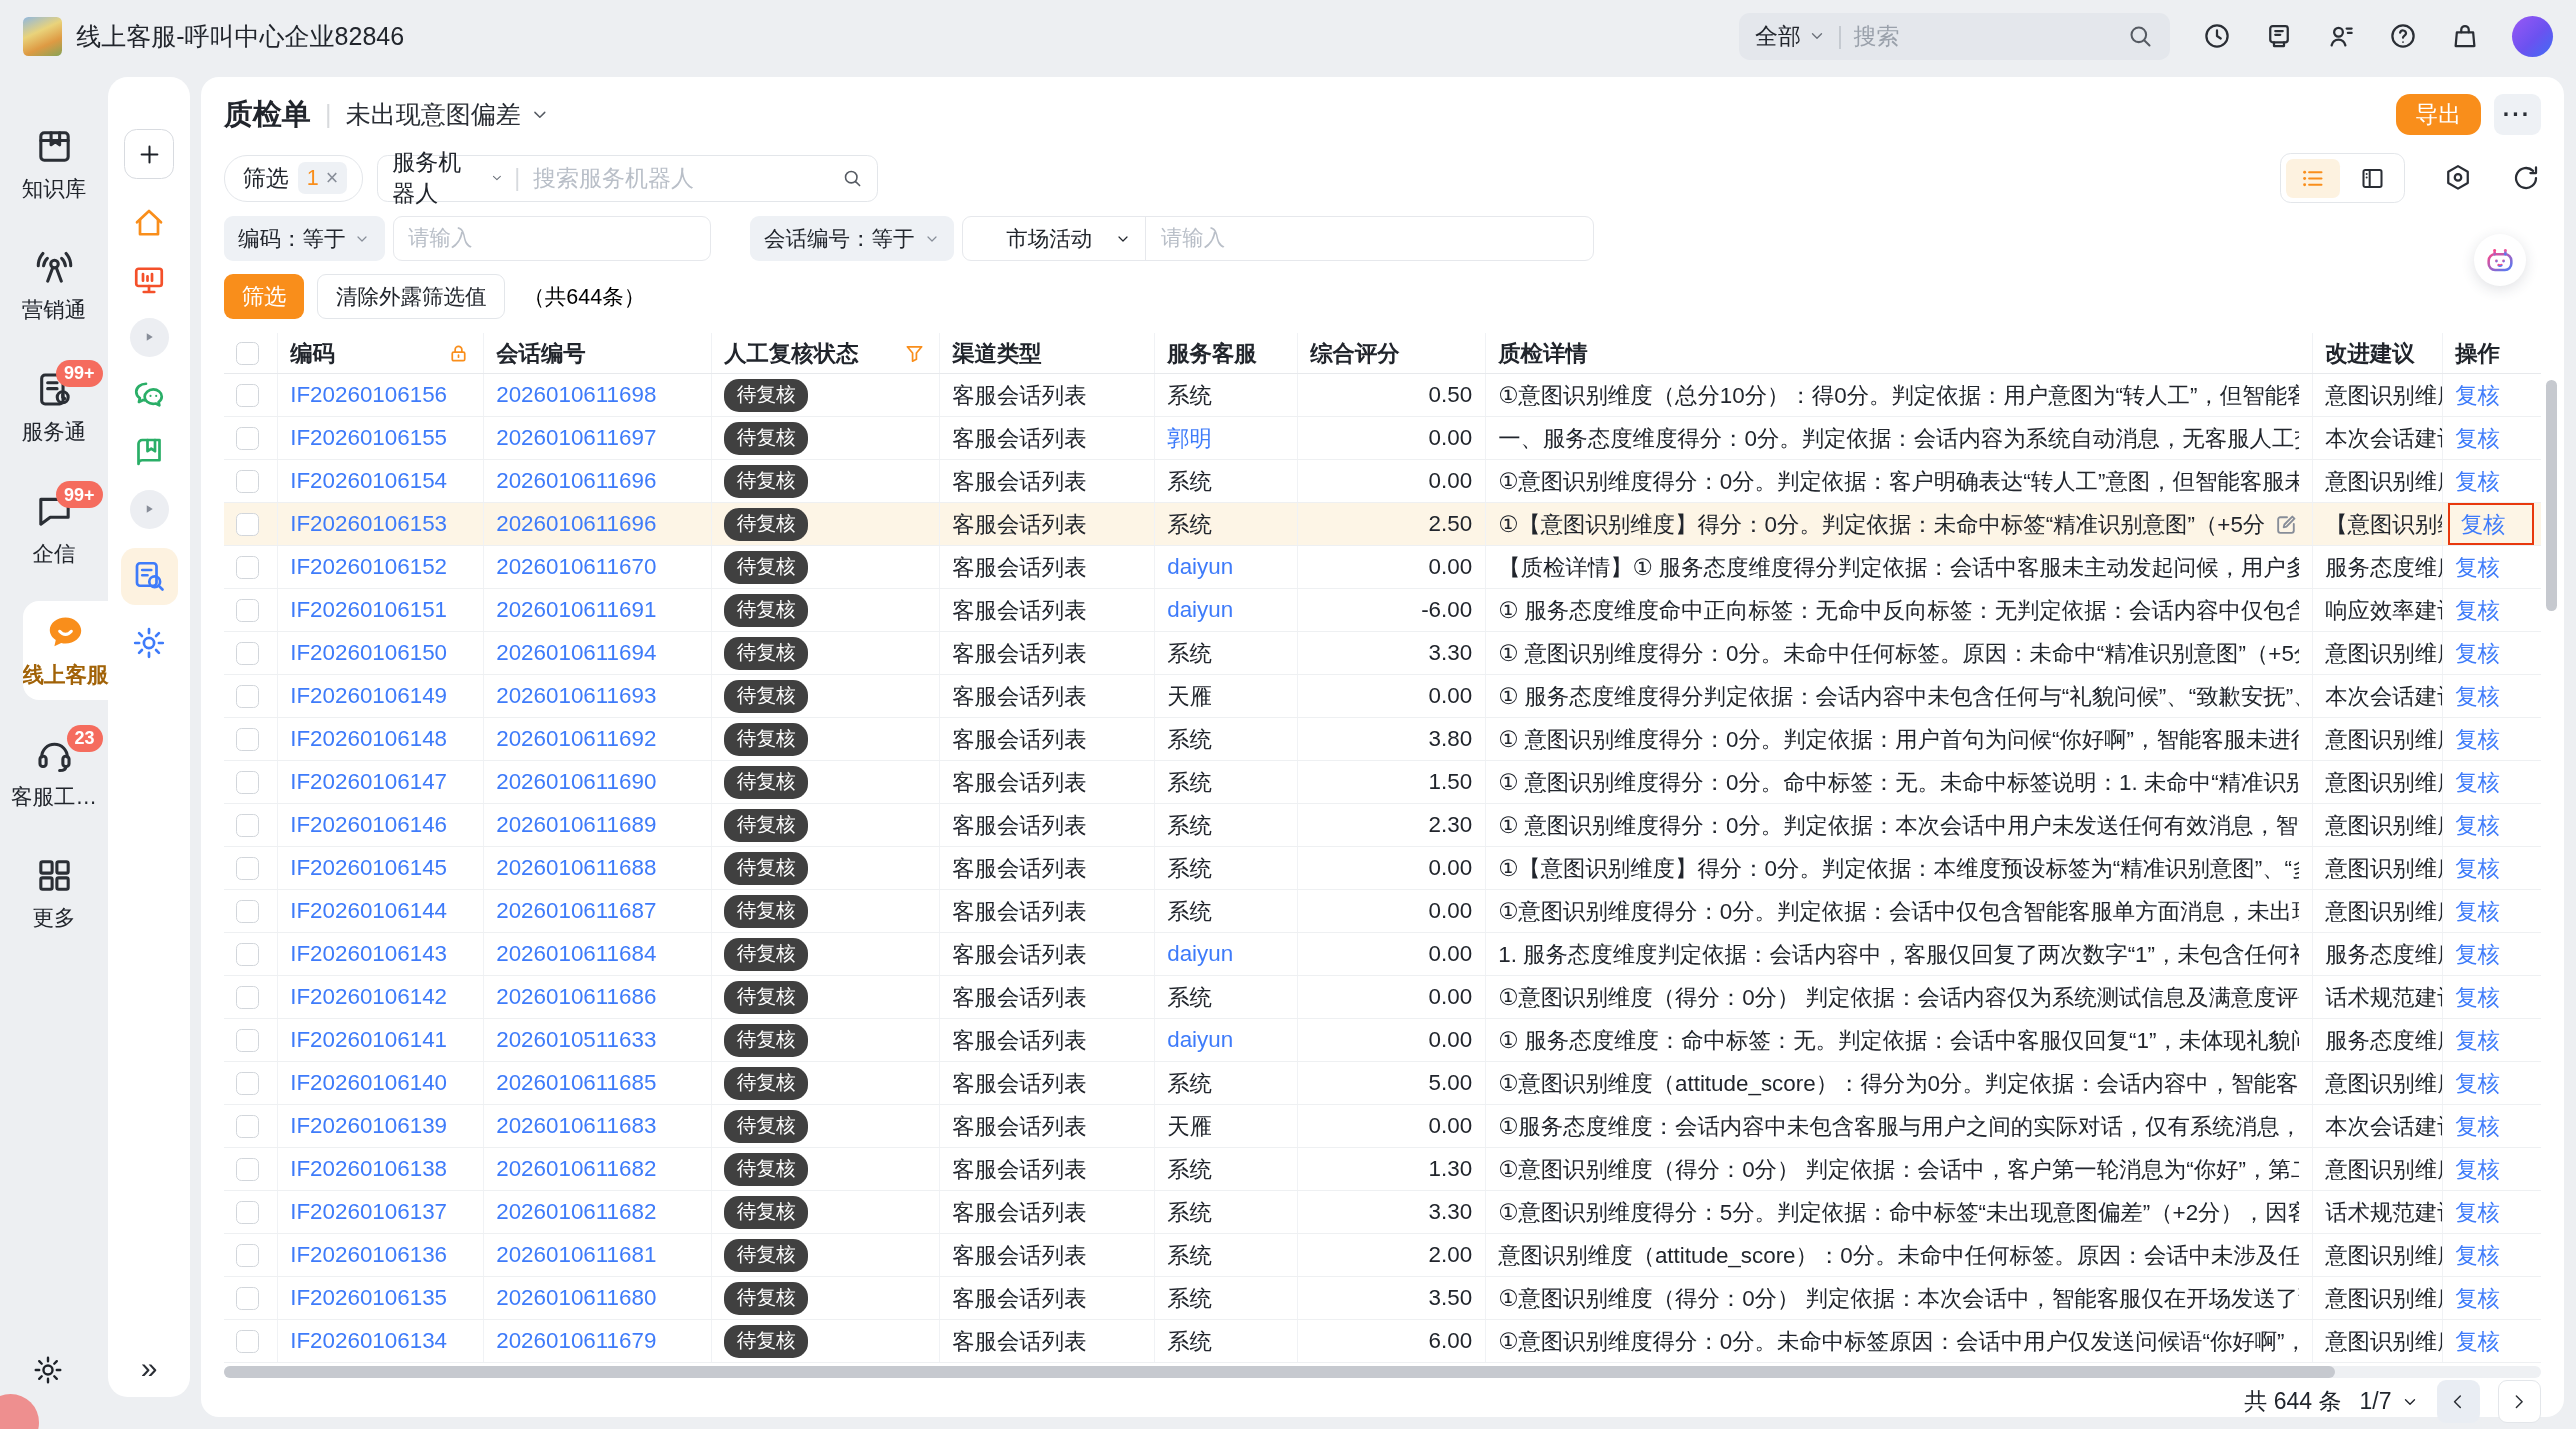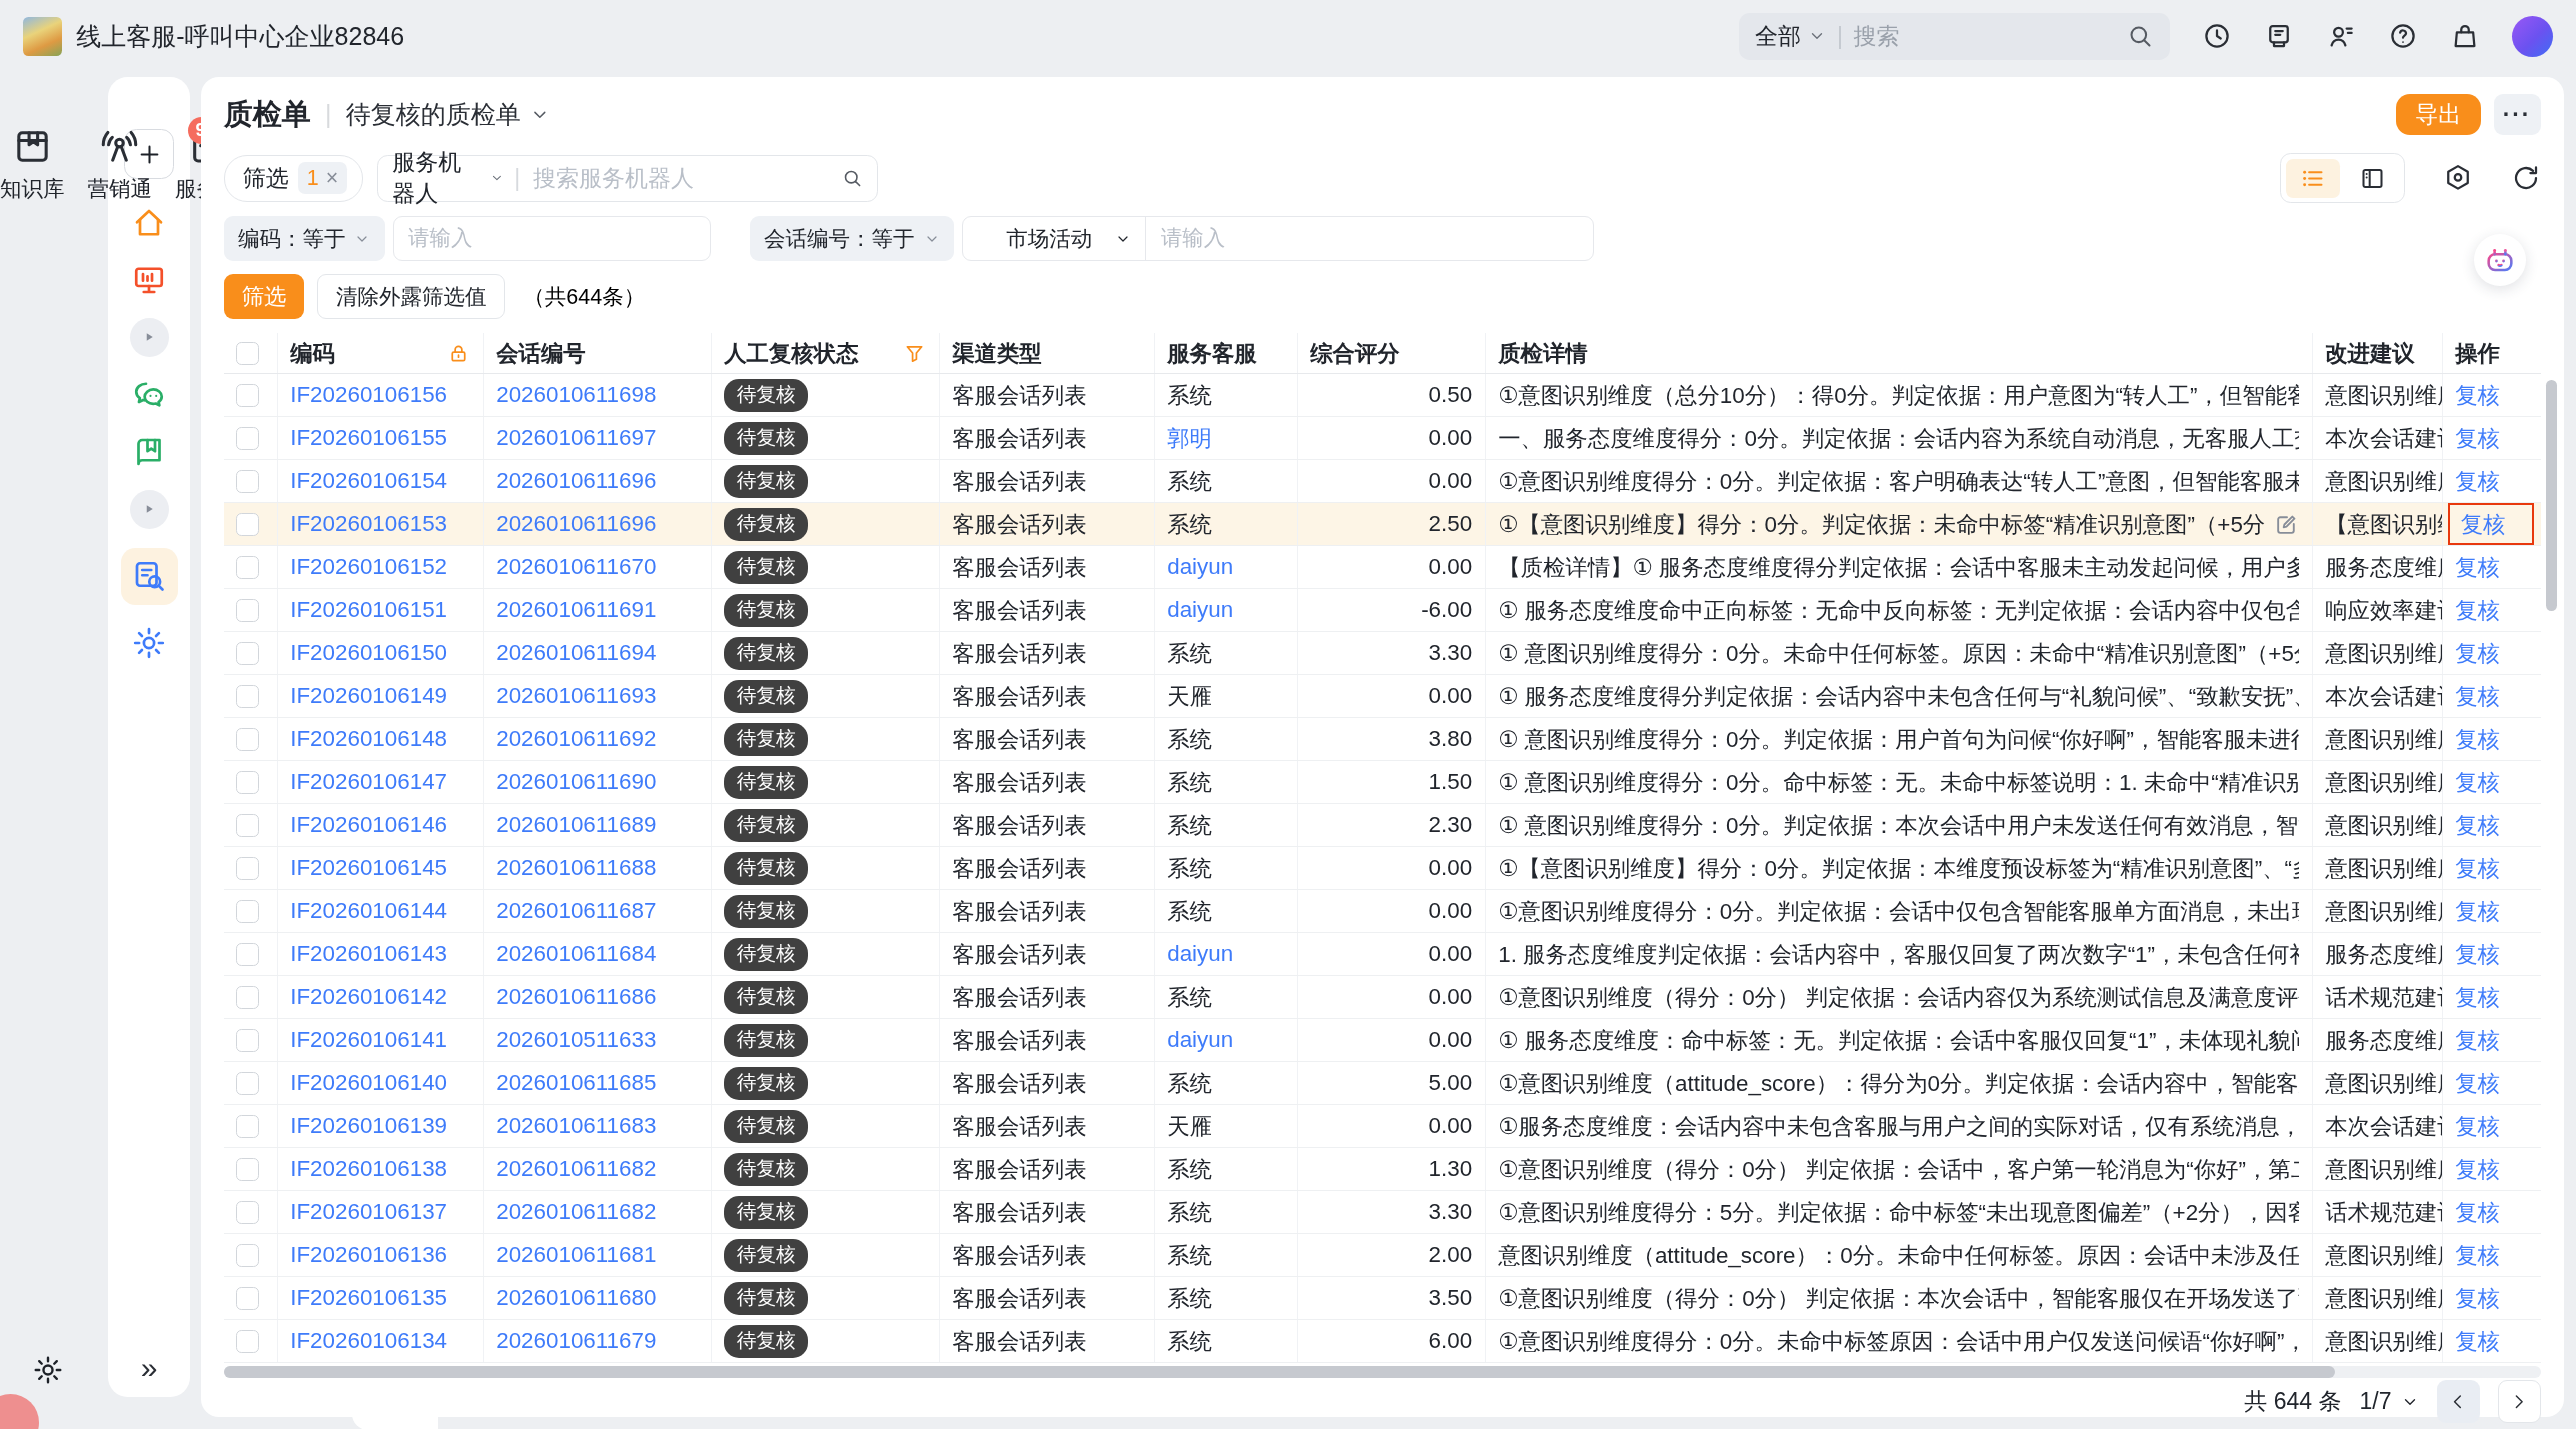--- a/index.html
+++ b/index.html
@@ -23,21 +23,21 @@
   .gsearch .scope{display:flex;align-items:center;gap:7.2px;}
   .gsearch .chev{width:18px;height:18px;color:#6b717a;}
   .gsearch .vdiv{color:#c3c8cf;font-size:23px;}
   .gsearch .ph{color:#9aa1ab;flex:1;}
   .tb-ic{width:30px;height:30px;color:#2a2e35;cursor:pointer;}
   .avatar{width:41px;height:41px;border-radius:50%;
     background:linear-gradient(135deg,#9a58f5 0%,#6b52f0 55%,#3f6df5 100%);}
 
   
   .body{display:flex;align-items:flex-start;height:1358px;}
-  .sidebar{width:108px;display:flex;flex-direction:row;padding-top:43px;gap:23px;position:relative;height:100%;}
+  .sidebar{width:108px;display:flex;flex-direction:column;padding-top:43px;gap:23px;position:relative;height:100%;}
   .side-item{position:relative;display:flex;flex-direction:column;align-items:center;gap:7.2px;
     padding:10.7px 0;cursor:pointer;}
   .side-item .sic{width:41px;height:41px;color:#2a2e35;}
   .side-item .lbl{font-size:21.5px;color:#21252c;max-width:100px;white-space:nowrap;overflow:hidden;}
   .side-item.active{background:#fff;margin-left:23px;border-radius:16px 0 0 16px;}
   .side-item.active .lbl{color:#a16207;font-weight:bold;}
   .side-item.active .sic{color:#f98e1b;}
   .sbadge{position:absolute;top:1.8px;right:5.4px;background:#f56c5e;color:#fff;font-size:18px;
     line-height:1;padding:4.5px 8px;border-radius:14.3px;font-weight:bold;}
   .side-gear{position:absolute;left:32px;bottom:43px;width:32px;height:32px;color:#1d2128;cursor:pointer;}
@@ -373,21 +373,21 @@
           </div>
         </div>
       <div class="rail-collapse">»</div>
     </div>
 
     <main class="main">
       <div class="page-head">
         <span class="pg-title">质检单</span>
         <span class="pg-div">|</span>
         <span class="pg-sub">
-          <span>待复核的质检单</span>
+          <span>未出现意图偏差</span>
           <span class="ic chev">
               <svg viewBox="0 0 24 24">
                 <path d="M6 9l6 6 6-6"></path>
               </svg>
             </span>
         </span>
         <span class="head-right">
           <button class="btn-export">导出</button>
           <button class="btn-more">···</button>
         </span>

